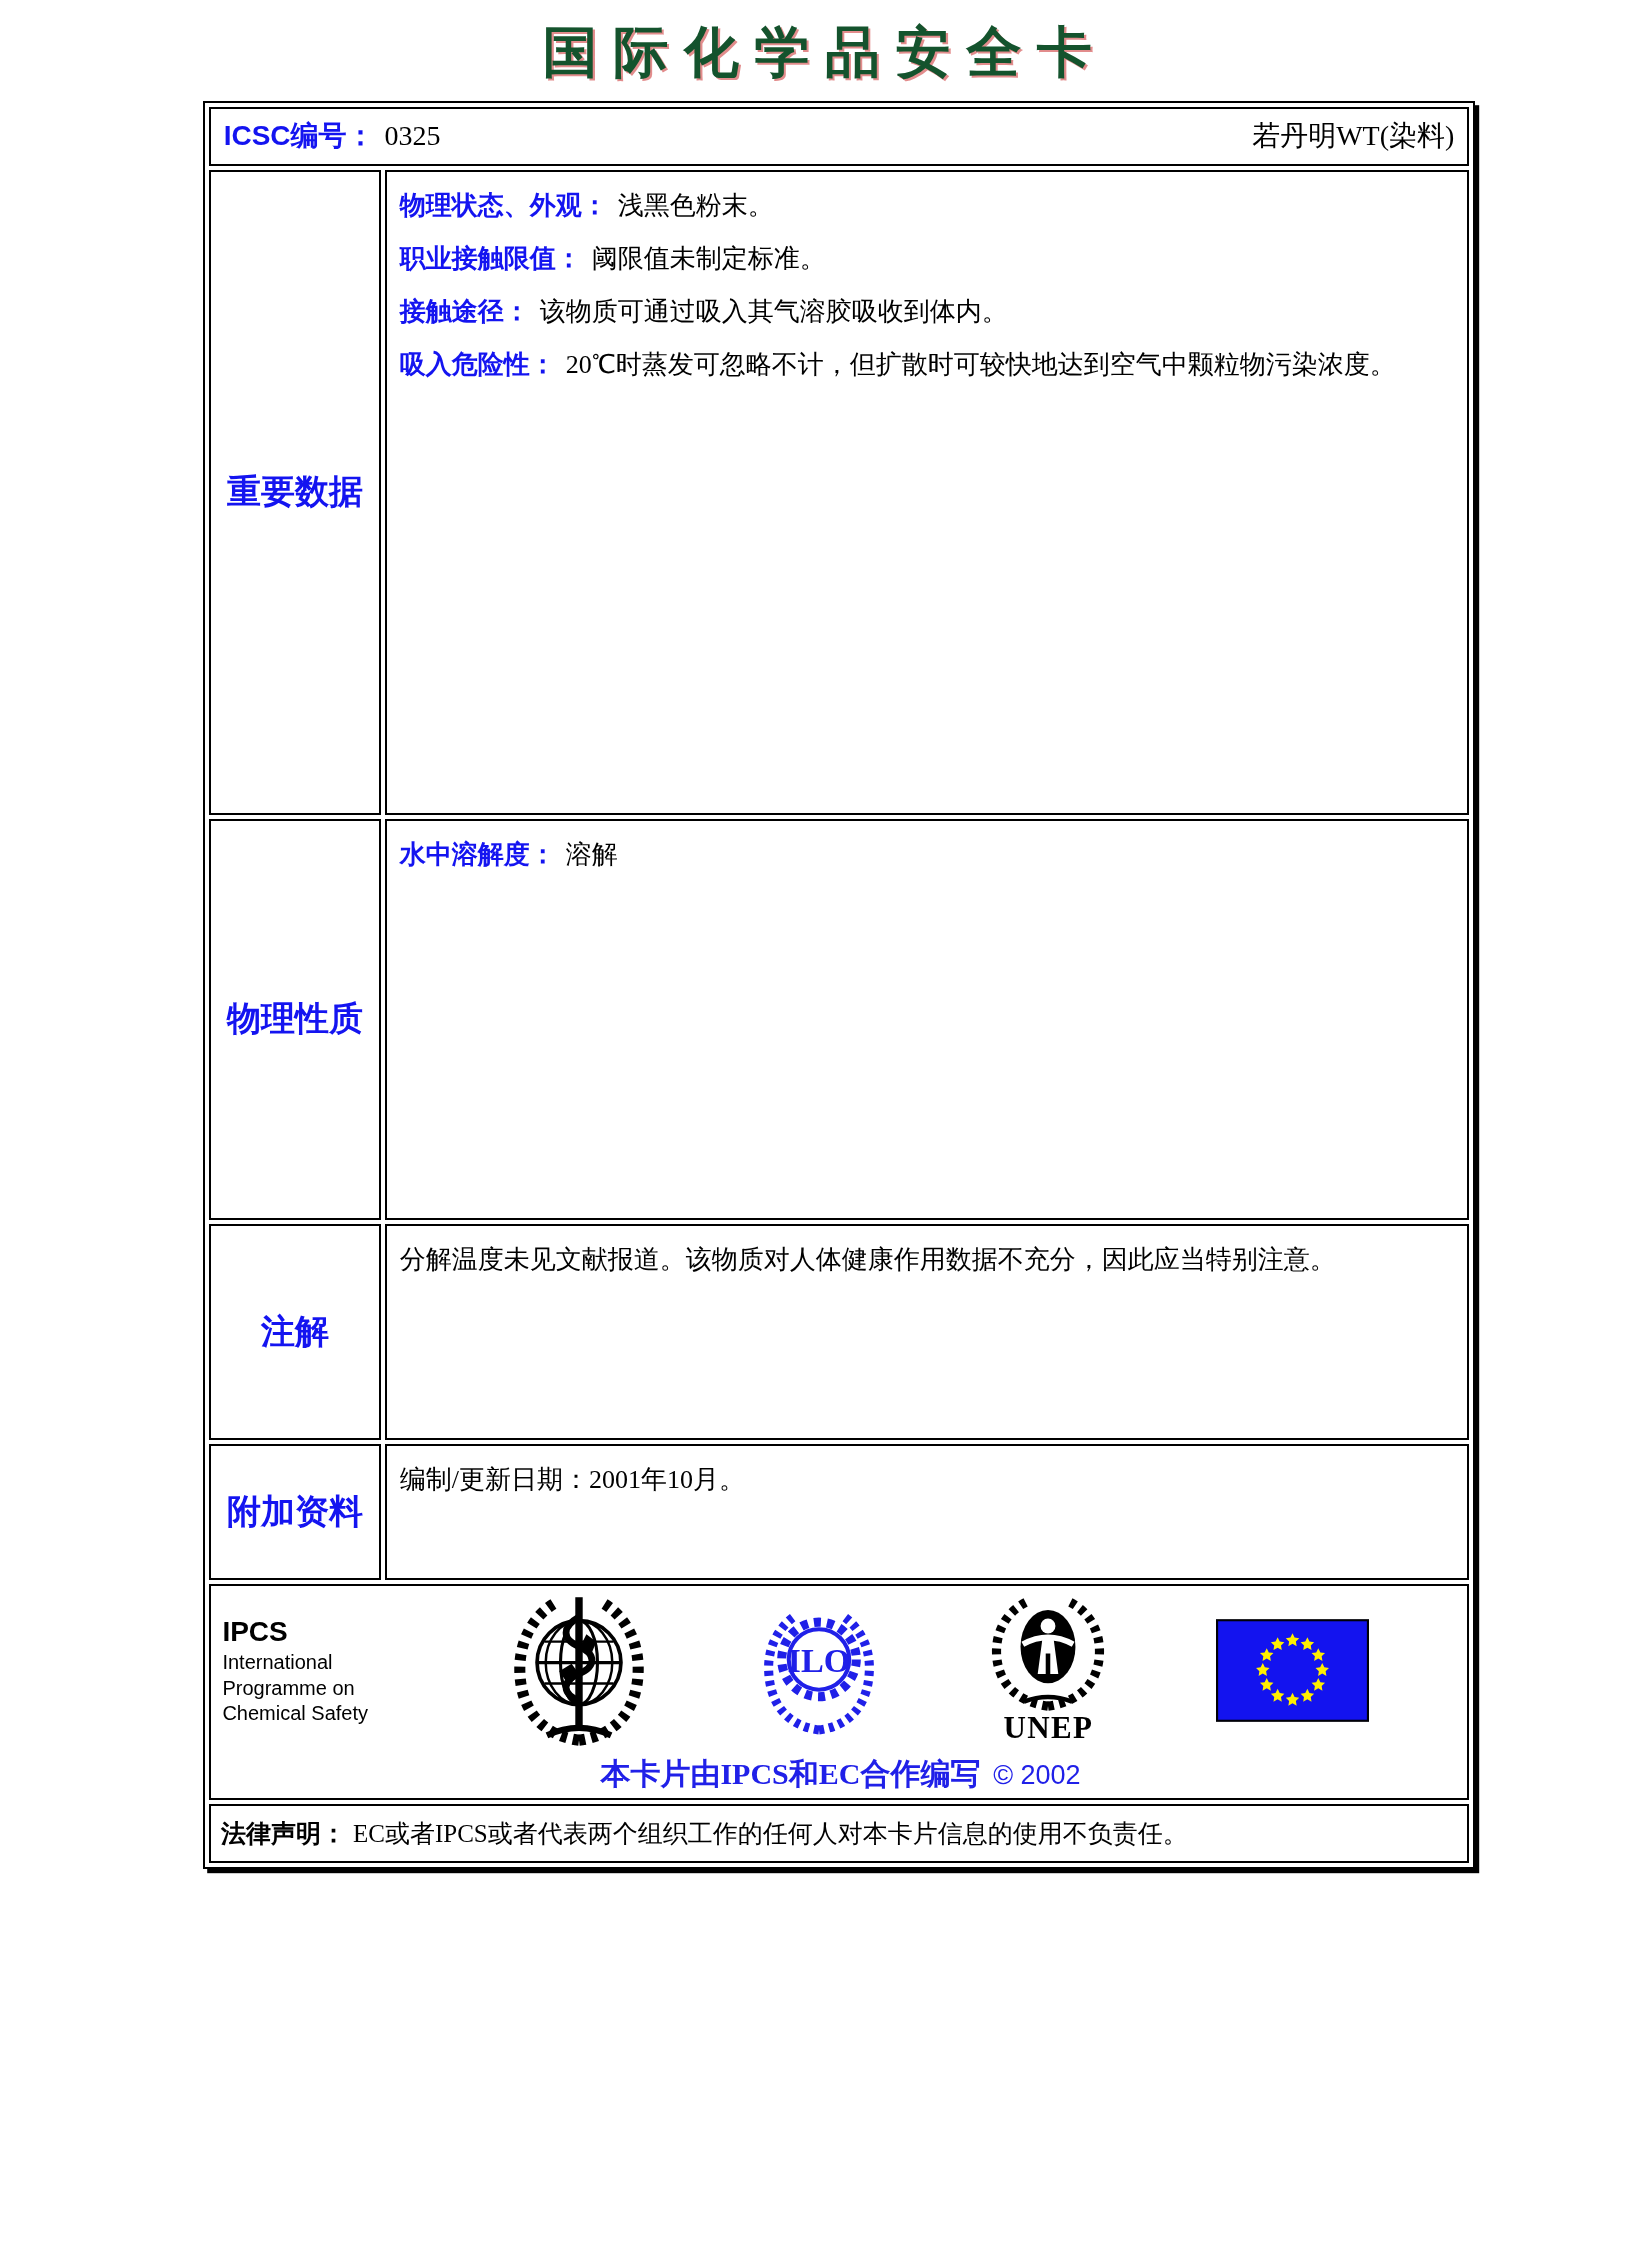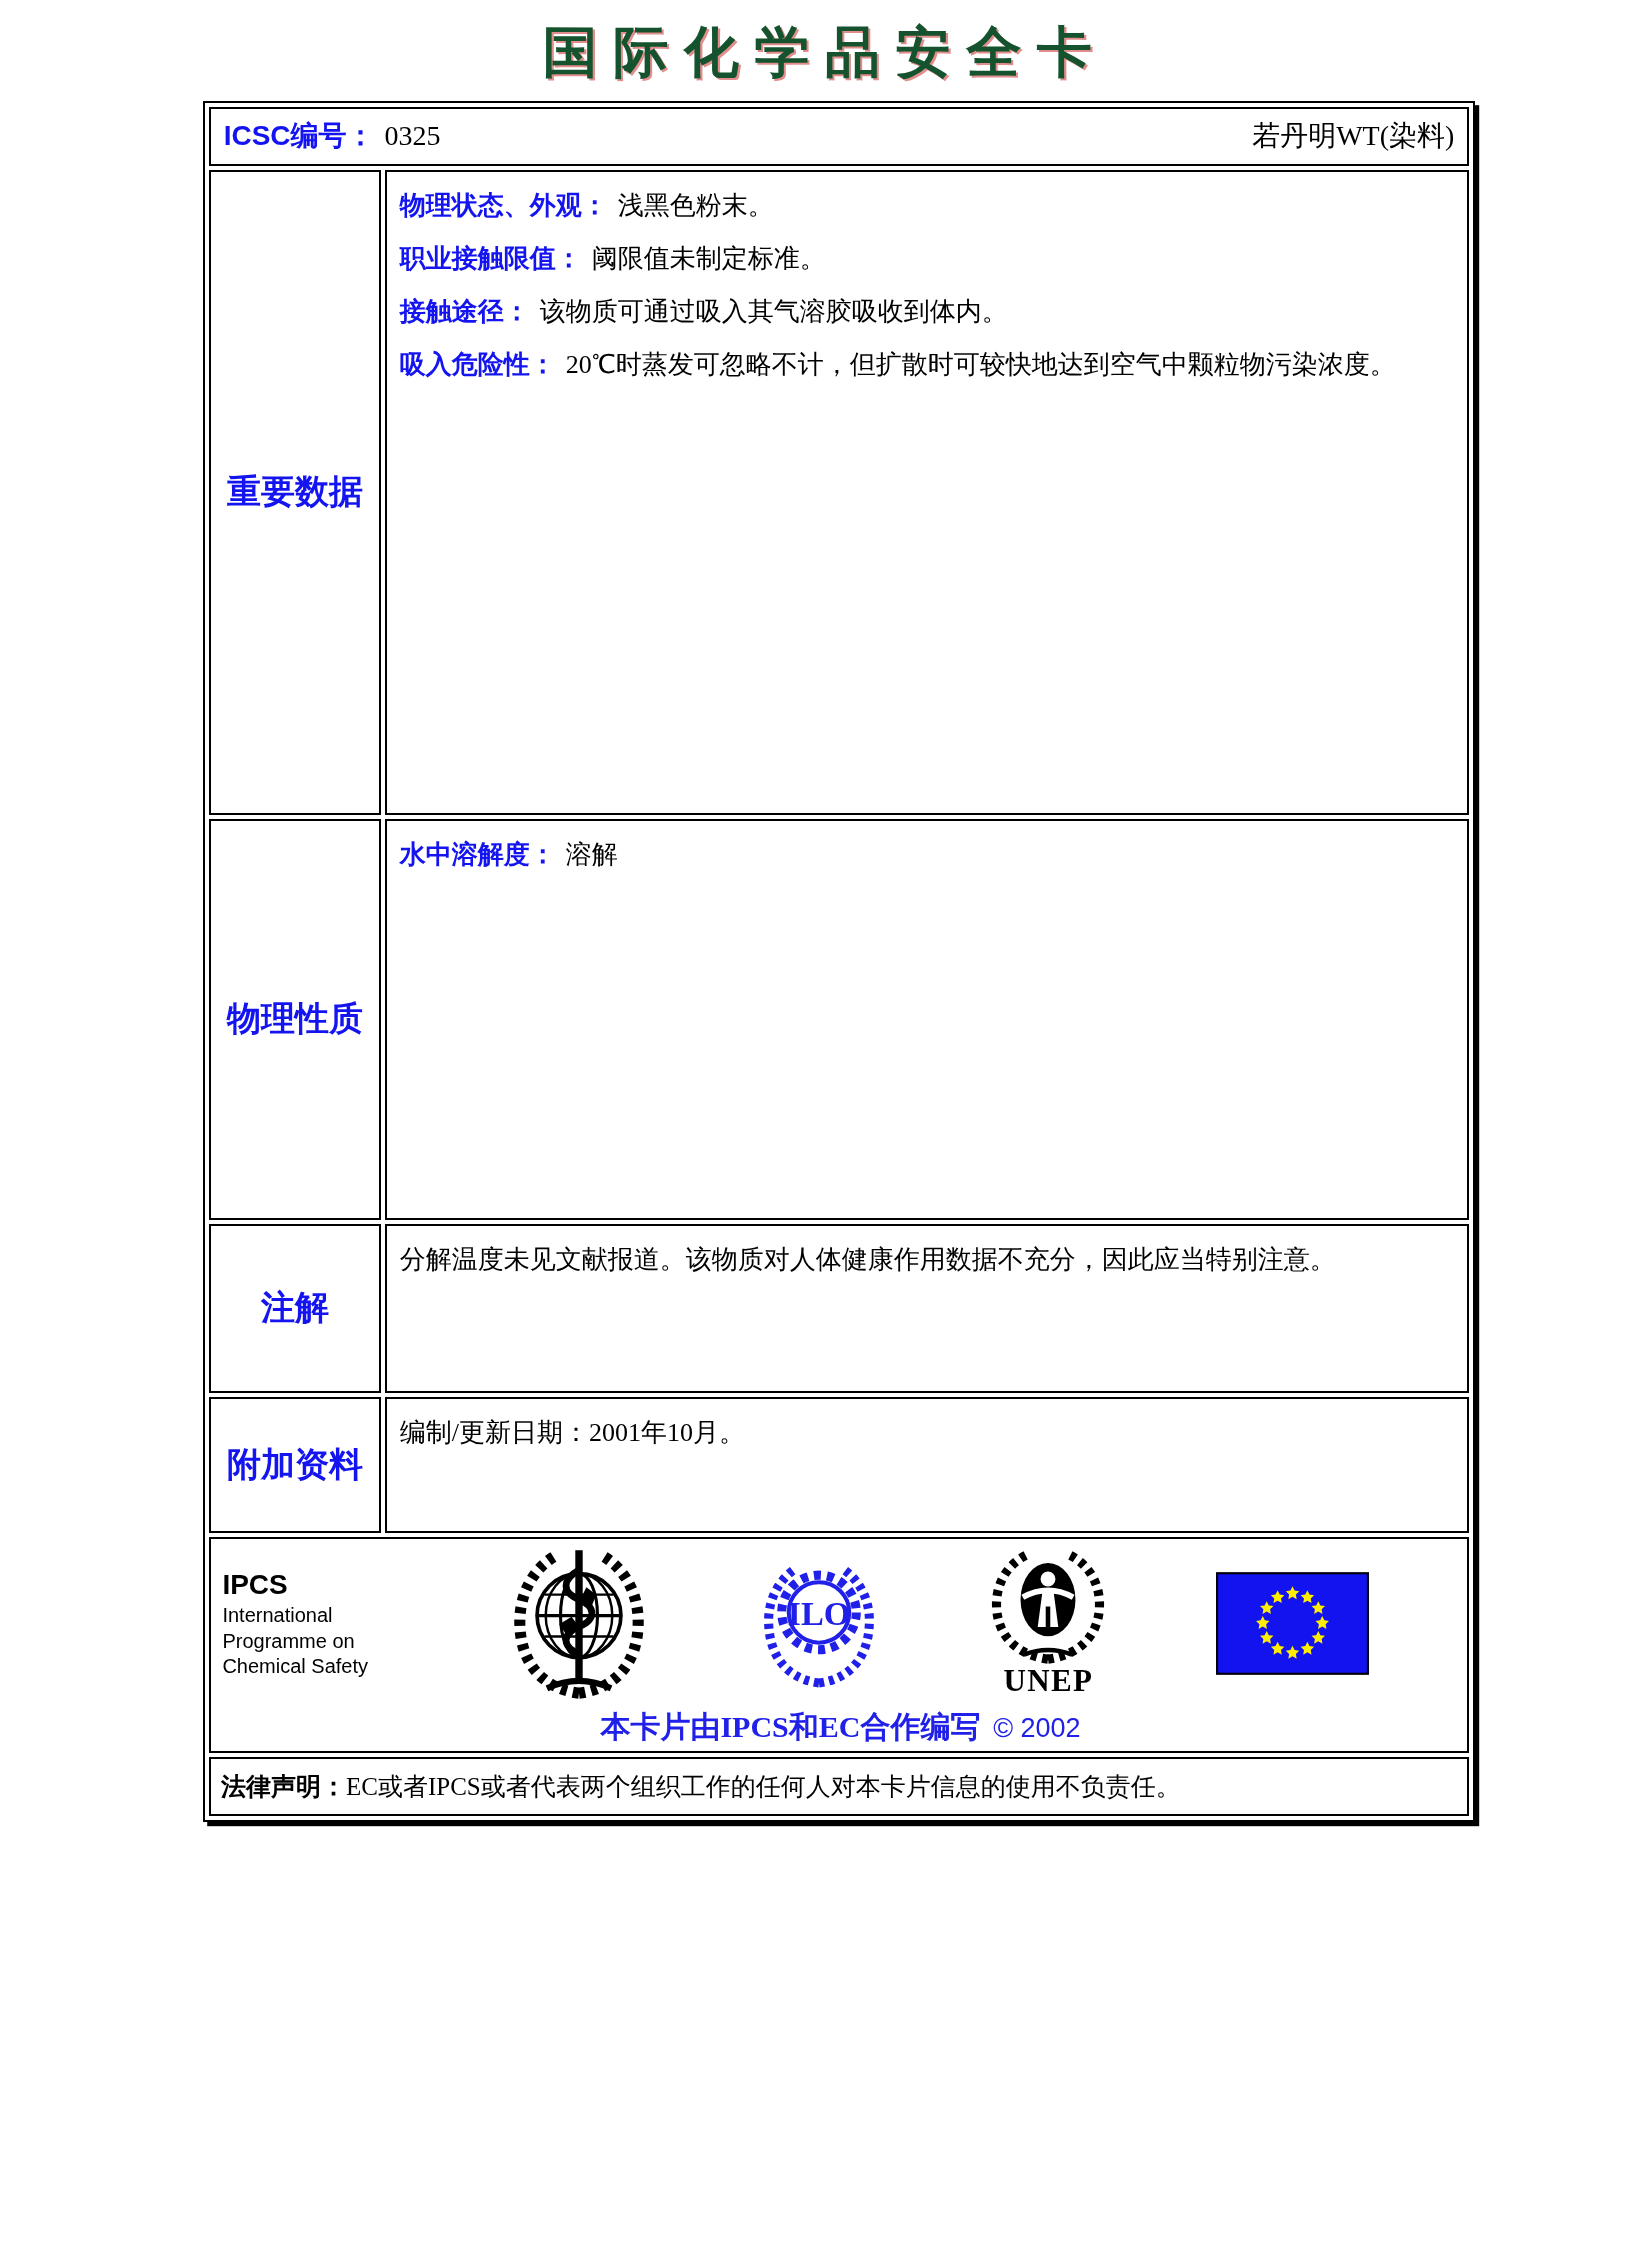--- a/index.html
+++ b/index.html
@@ -31,21 +31,21 @@
     table-layout: fixed;
   }
   td.cell { border: 2.1px solid #000; background: #fff; padding: 4.2px 12.7px; }
   col.label-col { width: 172px; }
 
   
   .r-header td   { height: 59px; }
   .r-important td{ height: 645px; }
   .r-physical td { height: 401px; }
   .r-env td      { height: 137px; }
-  .r-notes td    { height: 169px; }
+  .r-notes td    { height: 216px; }
   .r-add td      { height: 136px; }
   .r-footer td   { height: 197px; }
   .r-legal td    { height: 59px; }
 
   .header-flex { display: flex; justify-content: space-between; align-items: center; width: 100%; }
   .blue-label {
     color: #1414f0;
     font-weight: bold;
     font-family: "Liberation Sans", sans-serif;
   }
@@ -70,21 +70,21 @@
   .ipcs-block { width: 178px; font-family: "Liberation Sans", sans-serif; align-self: center; }
   .ipcs-acronym { font-size: 28px; font-weight: bold; line-height: 37px; }
   .ipcs-line { font-size: 20px; line-height: 25.4px; }
   .logo { display: flex; flex-direction: column; align-items: center; justify-content: center; }
   .unep-text { font-family: "Liberation Serif", serif; font-weight: bold; font-size: 31px; letter-spacing: 1.4px; margin-top: -2.8px; }
   .credit-line { text-align: center; margin-top: 5.7px; color: #2020e8; }
   .credit-main { font-size: 30px; font-weight: bold; font-family: "Liberation Serif", serif; color: #2020e8; }
   .credit-copy { font-size: 27px; font-family: "Liberation Sans", sans-serif; color: #2020e8; margin-left: 12.7px; }
 
   td.legal-cell { vertical-align: middle; font-size: 25px; padding: 4.2px 10px; }
-  .legal-label { font-weight: bold; font-family: Liberation Mono, monospace; color: #000; }
+  .legal-label { font-weight: bold; font-family: Liberation Mono, monospace; color: #000; margin-right: 7px; }
 </style>
 </head>
 <body>
 
 <h1 class="page-title">国际化学品安全卡</h1>
 
 <table class="card">
   <colgroup>
       <col class="label-col">
       <col>

